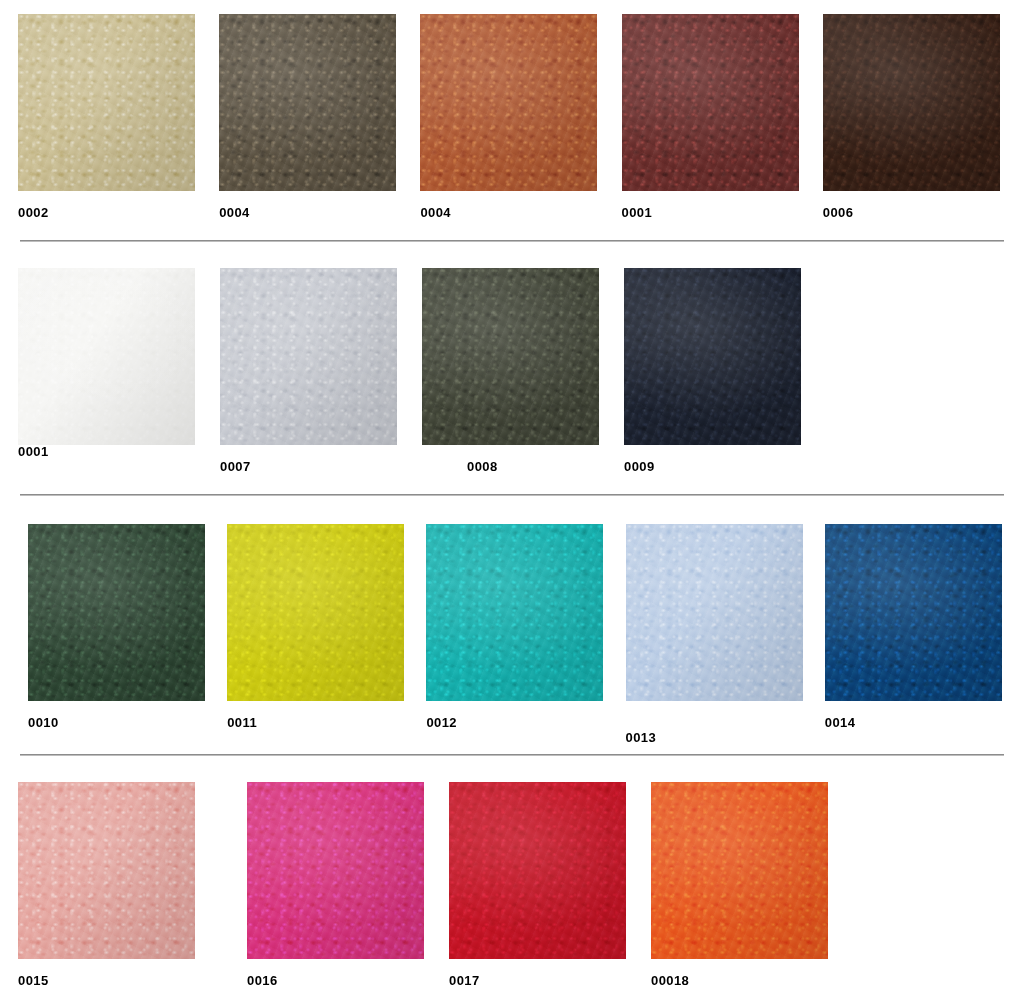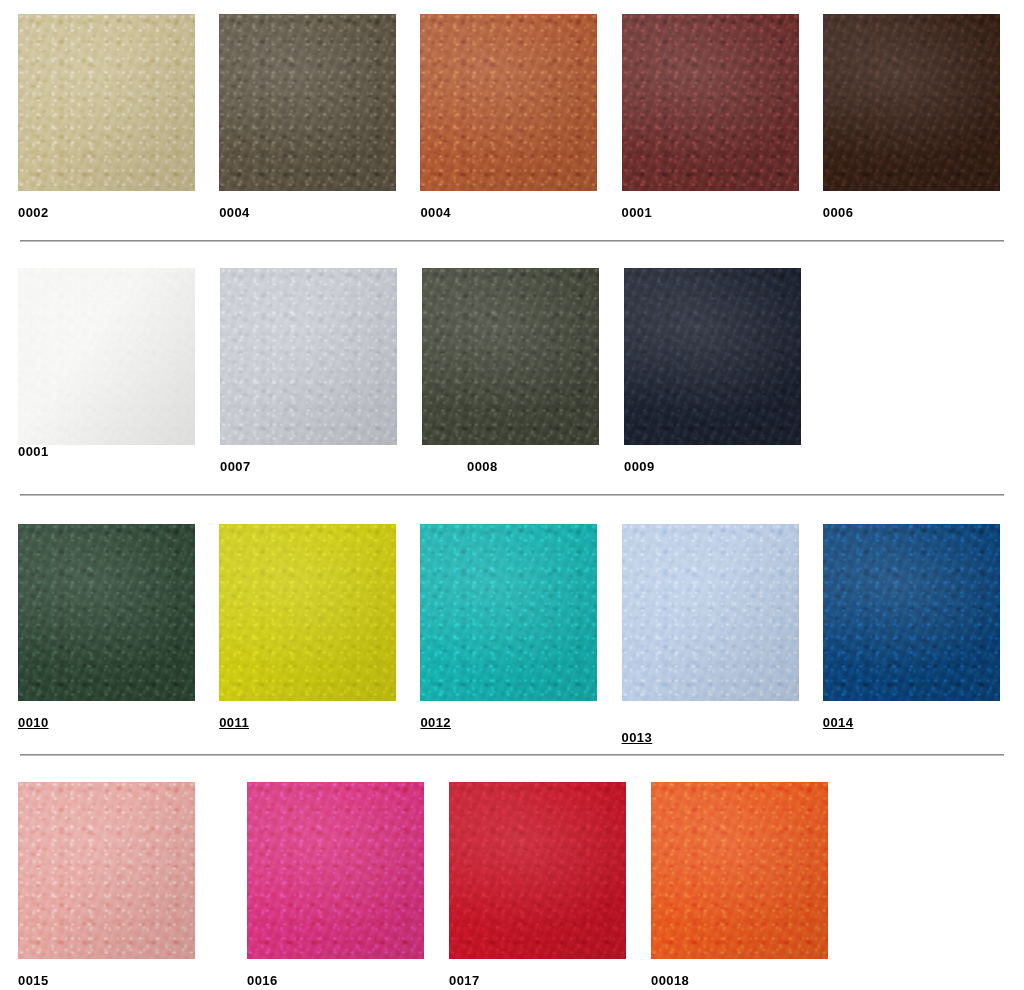--- a/index.html
+++ b/index.html
@@ -177,21 +177,21 @@
               <div class="grain"></div>
               <div class="grain2"></div>
               <div class="sheen"></div>
             </div>
             <div class="swatch-label" style="margin-top: 15px;">0009</div>
           </div>
         </div>
       </div>
       <div class="row-separator" style="position: absolute; left: 20px; top: 494px; width: 984px;"></div>
       <div class="swatch-row" style="position: absolute; left: 0px; top: 524px; width: 1024px;">
-        <div class="row-items" style="padding-left: 18px; text-decoration: underline;">
+        <div class="row-items" style="padding-left: 28px;">
           <div class="swatch-cell" style="width: 202px;">
             <div class="swatch-tile" style="width: 177px; height: 177px; background-color: rgb(46, 71, 52);">
               <div class="grain"></div>
               <div class="grain2"></div>
               <div class="sheen"></div>
             </div>
             <div class="swatch-label" style="margin-top: 15px;">0010</div>
           </div>
           <div class="swatch-cell" style="width: 202px;">
             <div class="swatch-tile" style="width: 177px; height: 177px; background-color: rgb(205, 203, 18);">

